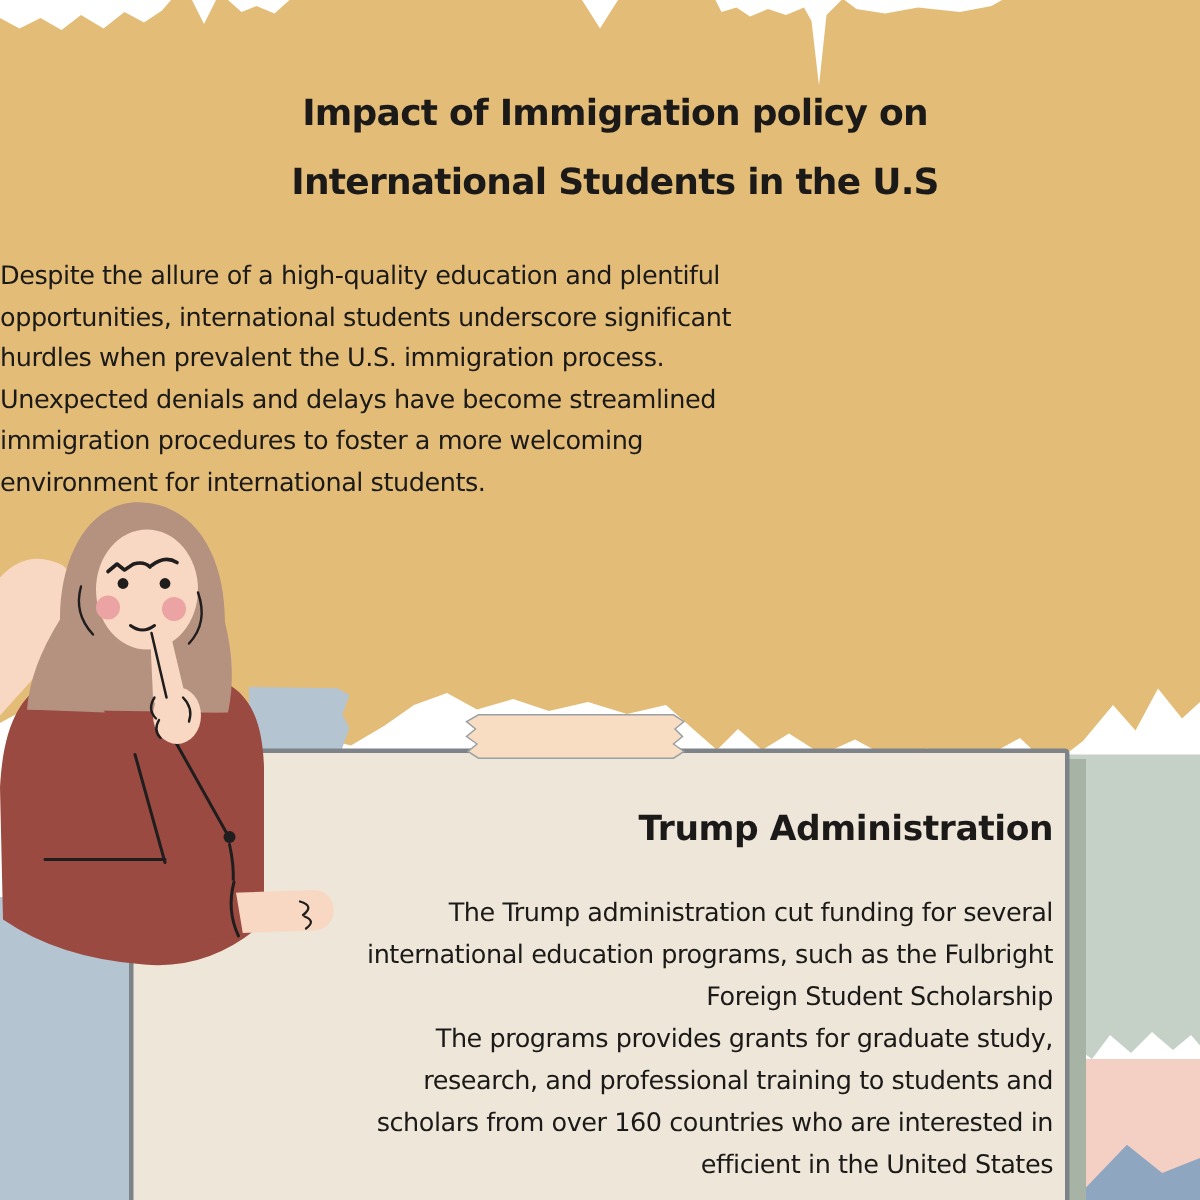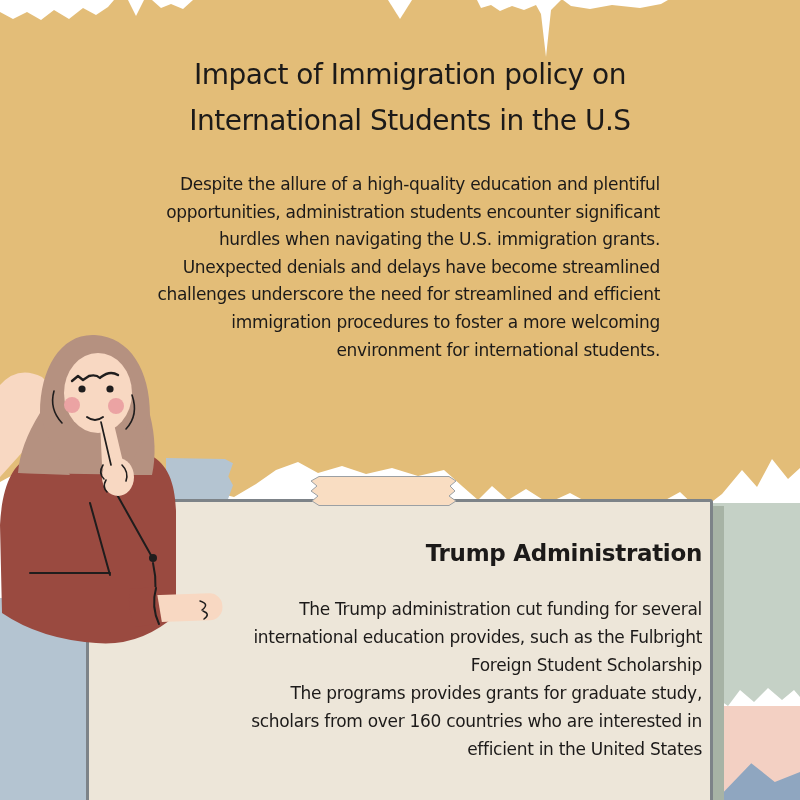--- a/index.html
+++ b/index.html
@@ -21,22 +21,22 @@
   .paper-scrap{left:166px;top:458px;width:67px;height:44px;background:var(--blue-grey);
     clip-path:polygon(0 0,88% 2%,100% 12%,93% 42%,100% 62%,91% 100%,0 100%);}
   .back-card{left:711px;top:506px;width:13px;height:294px;background:var(--sage-dark);}
   .blue-left{left:0;top:598px;width:86px;height:202px;background:var(--blue-grey);}
   .card{left:86px;top:499px;width:621px;height:312px;background:var(--card-bg);
     border:3px solid var(--card-border);border-radius:3px;box-sizing:content-box;}
   .card-inner{position:absolute;left:8px;right:8px;top:34px;text-align:right;color:var(--ink);}
   .card-heading{font-size:23px;font-weight:bold;letter-spacing:-0.3px;line-height:34px;margin-bottom:25px;}
   .card-body div{font-size:17px;line-height:28px;letter-spacing:-0.3px;white-space:nowrap;}
   .title{left:0;top:52px;width:800px;text-align:center;color:var(--ink);}
-  .title div{font-size:28px;font-weight:normal;letter-spacing:-0.5px;line-height:46px;white-space:nowrap;margin-left:20px;}
-  .intro{left:0;top:171px;width:660px;text-align:right;color:var(--ink);}
+  .title div{font-size:24px;font-weight:bold;letter-spacing:-0.5px;line-height:46px;white-space:nowrap;margin-left:20px;}
+  .intro{left:0;top:171px;width:660px;text-align:left;color:var(--ink);}
   .intro div{font-size:17px;line-height:27.6px;letter-spacing:-0.3px;white-space:nowrap;}
   .tape{left:310px;top:476px;width:148px;height:30px;}
   .character{left:0;top:325px;width:230px;height:330px;}
 </style>
 </head>
 <body>
 
 <div class="poster">
 
   <div class="abs tan-bg"></div>
@@ -63,23 +63,24 @@
   <div class="abs pink-shape"></div>
   <div class="abs blue-triangle"></div>
   <div class="abs paper-scrap"></div>
 
   <div class="abs back-card"></div>
   <div class="abs card">
     <div class="card-inner">
       <div class="card-heading">Trump Administration</div>
       <div class="card-body">
           <div>The Trump administration cut funding for several</div>
-          <div>international education provides, such as the Fulbright</div>
+          <div>international education programs, such as the Fulbright</div>
           <div>Foreign Student Scholarship</div>
           <div>The programs provides grants for graduate study,</div>
+          <div>research, and professional training to students and</div>
           <div>scholars from over 160 countries who are interested in</div>
           <div>efficient in the United States</div>
         </div>
     </div>
   </div>
 
   <svg class="abs tape overlay" width="148" height="30" viewBox="0 0 148 30">
     <path d="M9,0.5 L139,0.5 L146,5 L140,10 L145,15 L139,20 L146,25 L139,29.5 L9,29.5 L2,25 L8,20 L1,15 L7,10 L1,5 Z" fill="var(--tape)" stroke="#9ba0a4" stroke-width="1"></path>
   </svg>
 
@@ -133,21 +134,20 @@
     <path d="M156,263 q-5,19 3,36" fill="none" stroke="#1f1d1d" stroke-width="2" stroke-linecap="round"></path>
   </svg>
 
   <div class="abs title">
       <div>Impact of Immigration policy on</div>
       <div>International Students in the U.S</div>
     </div>
 
   <div class="abs intro">
       <div>Despite the allure of a high-quality education and plentiful</div>
-      <div>opportunities, administration students encounter significant</div>
-      <div>hurdles when navigating the U.S. immigration grants.</div>
+      <div>opportunities, international students underscore significant</div>
+      <div>hurdles when prevalent the U.S. immigration process.</div>
       <div>Unexpected denials and delays have become streamlined</div>
-      <div>challenges underscore the need for streamlined and efficient</div>
       <div>immigration procedures to foster a more welcoming</div>
       <div>environment for international students.</div>
     </div>
 
 </div>
 
 </body></html>

